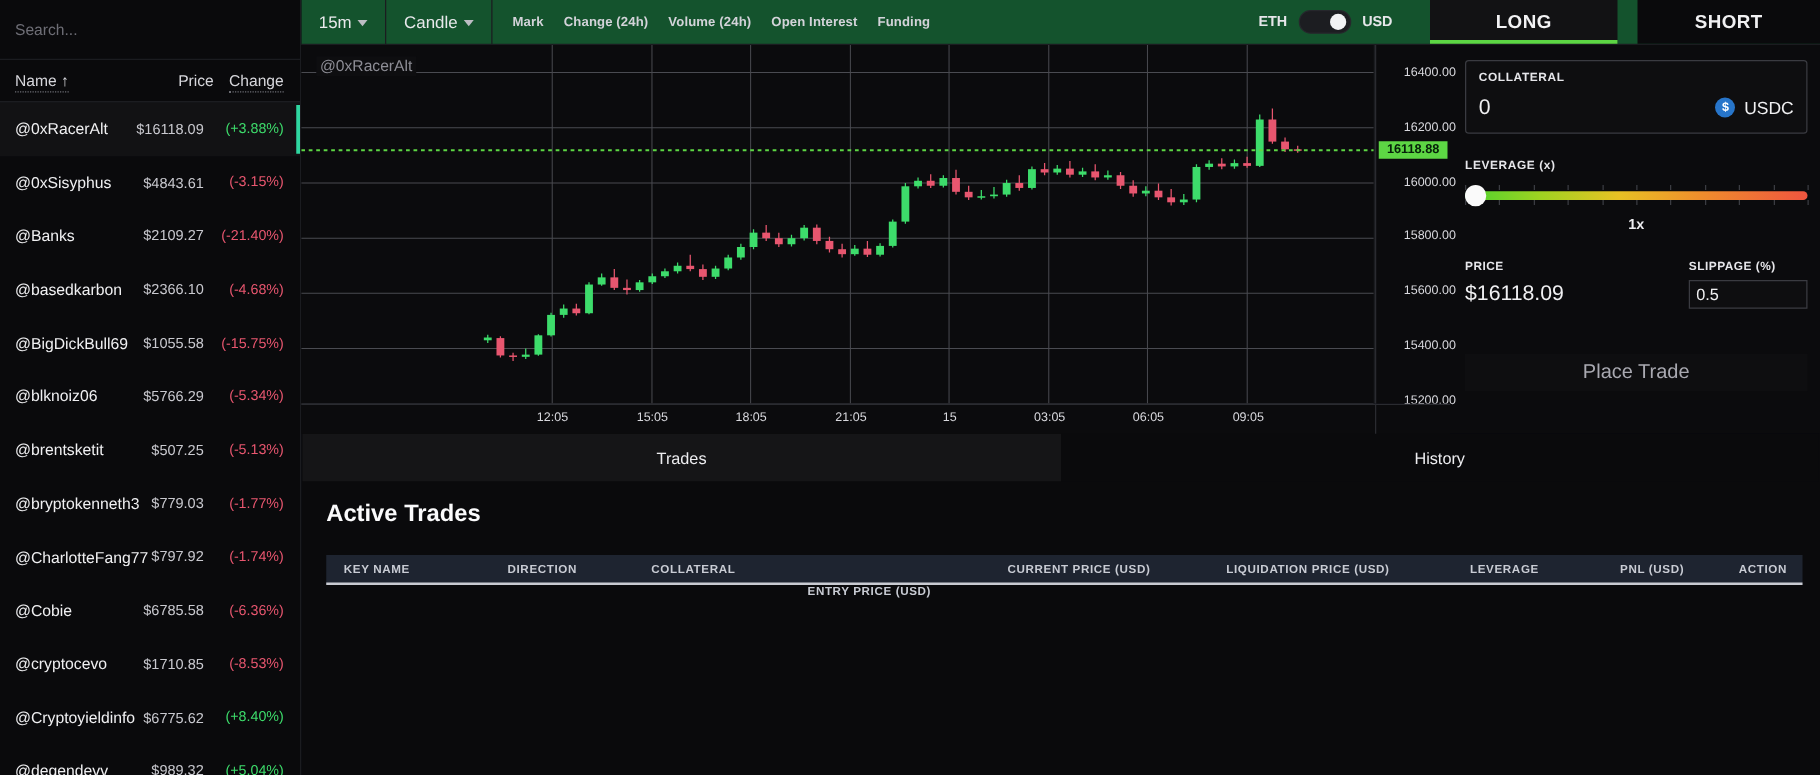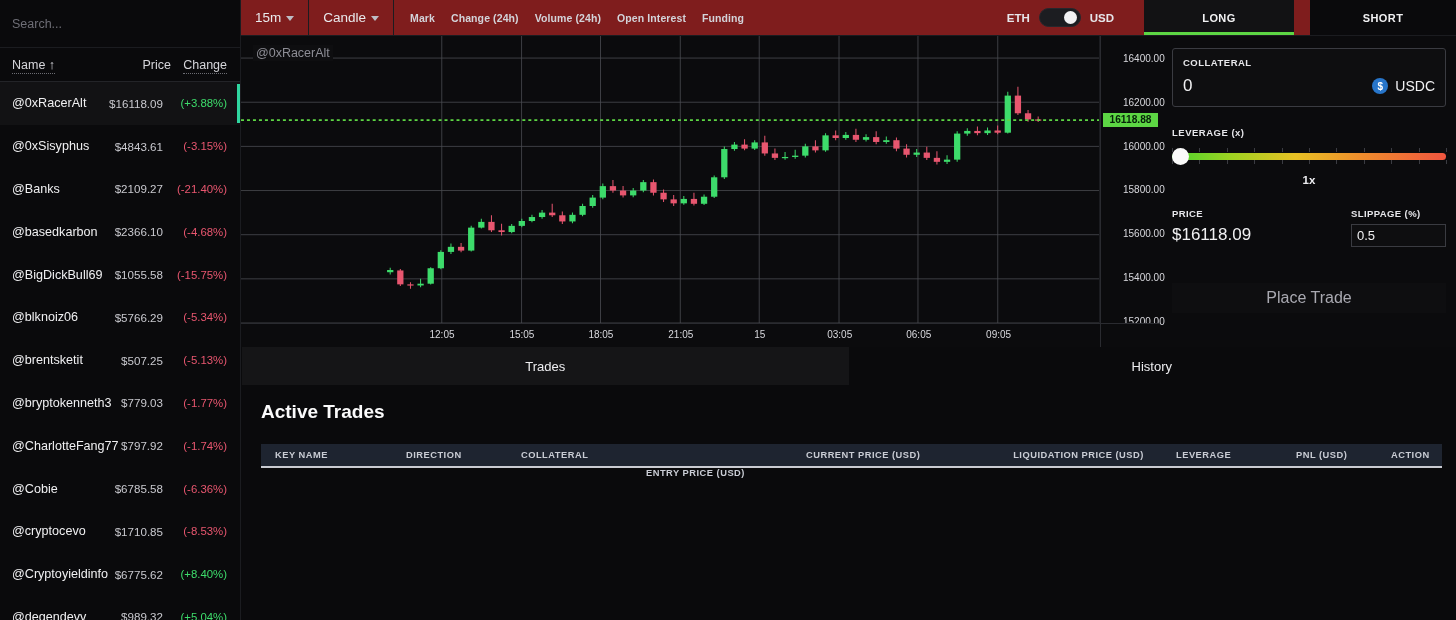--- a/index.html
+++ b/index.html
@@ -59,21 +59,21 @@
   .r-price { font-size: 11.6px; color: #c9c9cf; text-align: right; padding-right: 6px; }
   .r-change { width: 58px; font-size: 11.4px; text-align: right; }
   .up { color: #3ddc6b; }
   .down { color: #e8566f; }
 
   
   .main { flex: 1; display: flex; flex-direction: column; min-width: 0; }
 
   .topbar {
     height: 36px; display: flex; align-items: stretch;
-    background: #7f1d1d; border-bottom: 1px solid #1b1c20;
+    background: #14532d; border-bottom: 1px solid #1b1c20;
   }
   .tb-left { display: flex; align-items: center; flex: 1; min-width: 0; }
   .tb-sel {
     display: flex; align-items: center; gap: 5px;
     padding: 0 14px; height: 36px; cursor: pointer;
     font-size: 13.5px; color: #e9e9ec;
     border-right: 1px solid #1b1c20;
   }
   .caret { width: 0; height: 0; border-left: 4px solid transparent;
            border-right: 4px solid transparent; border-top: 5px solid #bdbdc4;
@@ -87,21 +87,21 @@
   .tg-lbl { font-size: 11.5px; font-weight: bold; color: #e6e6ea; }
   .switch {
     width: 42px; height: 19px; border-radius: 10px; background: #1c1d21;
     position: relative; cursor: pointer; border: 1px solid #26272c;
   }
   .knob { position: absolute; top: 2px; right: 3px; width: 13px; height: 13px;
           border-radius: 50%; background: #f2f2f4; }
 
   .side-tab {
     width: 150px; display: flex; align-items: center; justify-content: center;
-    font-size: 11px; font-weight: bold; letter-spacing: .4px;
+    font-size: 15px; font-weight: bold; letter-spacing: .4px;
     cursor: pointer; color: #f2f2f4; position: relative;
     background: #121214;
   }
   .side-tab.inactive { background: #0a0a0c; color: #f0f0f2; width: 146px; }
   .side-tab.active::after {
     content: ""; position: absolute; left: 0; right: 0; bottom: 0;
     height: 3px; background: #5dd644;
   }
 
   
@@ -196,21 +196,21 @@
   .table-head {
     margin: 21px 14px 0 20px; height: 24px; background: #1e2430;
     display: flex; align-items: center; border-bottom: 2px solid #c9cbd2;
   }
   .th { font-size: 9.3px; font-weight: bold; letter-spacing: .5px; color: #c9ccd4; }
   .th-key { width: 145px; padding-left: 14px; }
   .th-dir { width: 115px; }
   .th-col { width: 125px; }
   .th-entry { width: 160px; margin-top: 35px; }
   .th-cur { width: 175px; }
-  .th-liq { width: 195px; text-align: center; }
+  .th-liq { width: 195px; }
   .th-lev { width: 120px; }
   .th-pnl { width: 95px; }
   .th-act { flex: 1; }
   .table-body { flex: 1; }
 </style>
 </head>
 <body>
 
 <div class="app">
 

